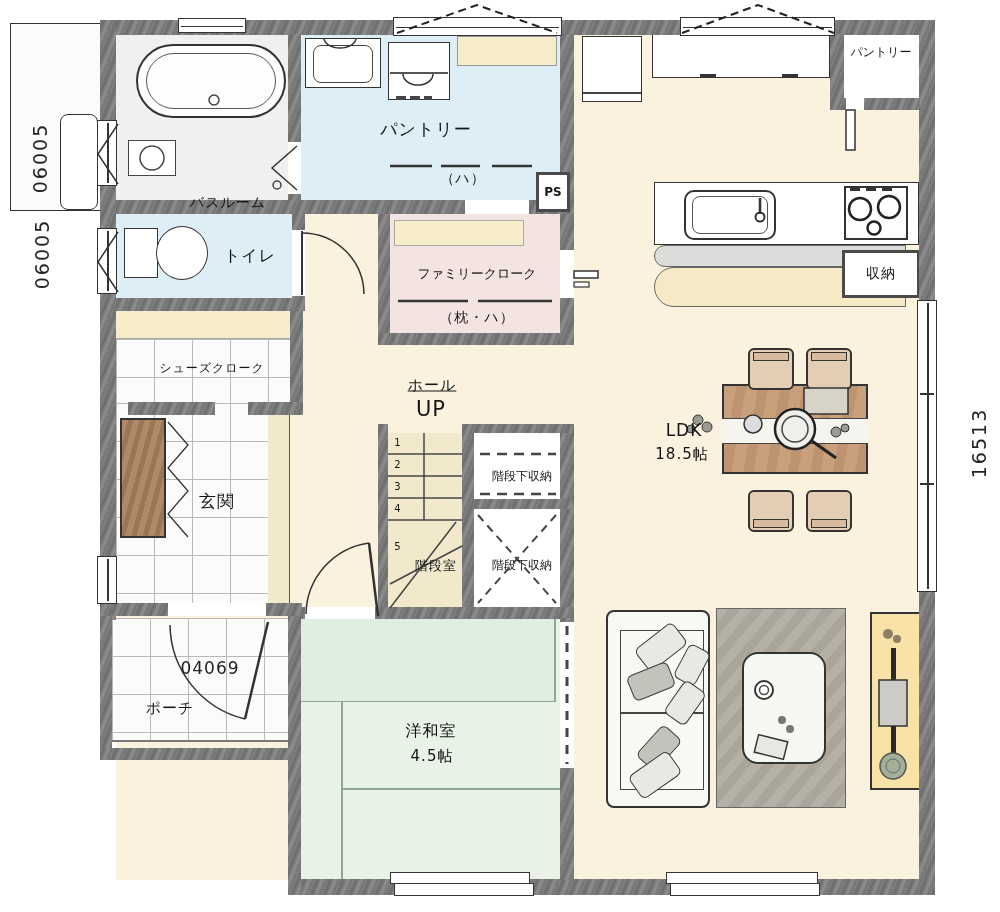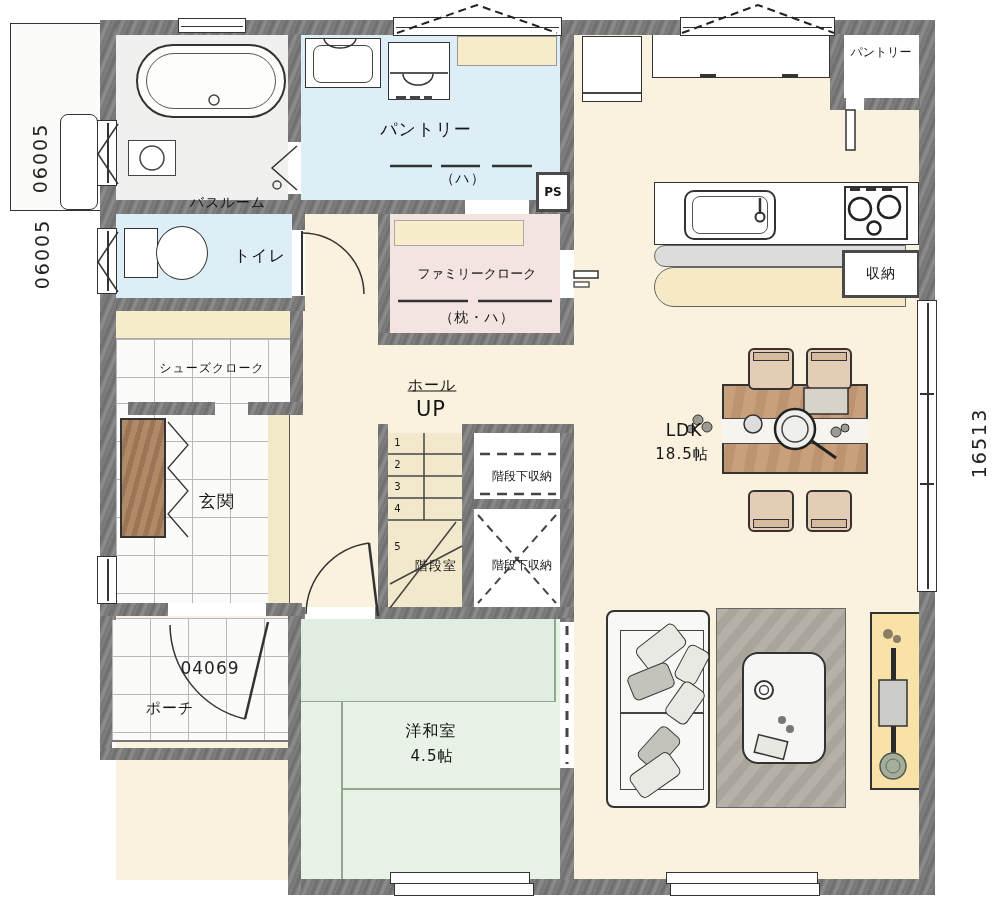--- a/index.html
+++ b/index.html
@@ -282,21 +282,21 @@
         <circle cx="888" cy="634" r="5"></circle>
         <circle cx="897" cy="639" r="4"></circle>
       </g>
     <circle cx="893" cy="766" r="13" fill="#a3af97" stroke="#555" stroke-width="1.5"></circle>
     <circle cx="893" cy="766" r="7" fill="none" stroke="#667" stroke-width="1"></circle>
   </svg>
 
   <div class="lbl" style="left:228px;top:156px;font-size:14px;margin-top:47px;">バスルーム</div>
   <div class="lbl" style="left:426px;top:129px;font-size:17px;">パントリー</div>
   <div class="lbl" style="left:463px;top:179px;font-size:14px;">（ハ）</div>
-  <div class="lbl" style="left:260px;top:256px;font-size:16px;">トイレ</div>
+  <div class="lbl" style="left:250px;top:256px;font-size:16px;">トイレ</div>
   <div class="lbl" style="left:212px;top:368px;font-size:12px;">シューズクローク</div>
   <div class="lbl" style="left:217px;top:501px;font-size:17px;">玄関</div>
   <div class="lbl" style="left:170px;top:708px;font-size:15px;">ポーチ</div>
   <div class="lbl" style="left:432px;top:385px;font-size:15px;text-decoration:underline;">ホール</div>
   <div class="lbl" style="left:431px;top:409px;font-size:21px;">UP</div>
   <div class="lbl" style="left:436px;top:566px;font-size:13px;">階段室</div>
   <div class="lbl" style="left:522px;top:476px;font-size:12px;letter-spacing:0;">階段下収納</div>
   <div class="lbl" style="left:522px;top:565px;font-size:12px;letter-spacing:0;">階段下収納</div>
   <div class="lbl" style="left:477px;top:274px;font-size:13px;letter-spacing:0;">ファミリークローク</div>
   <div class="lbl" style="left:477px;top:318px;font-size:14px;">（枕・ハ）</div>

